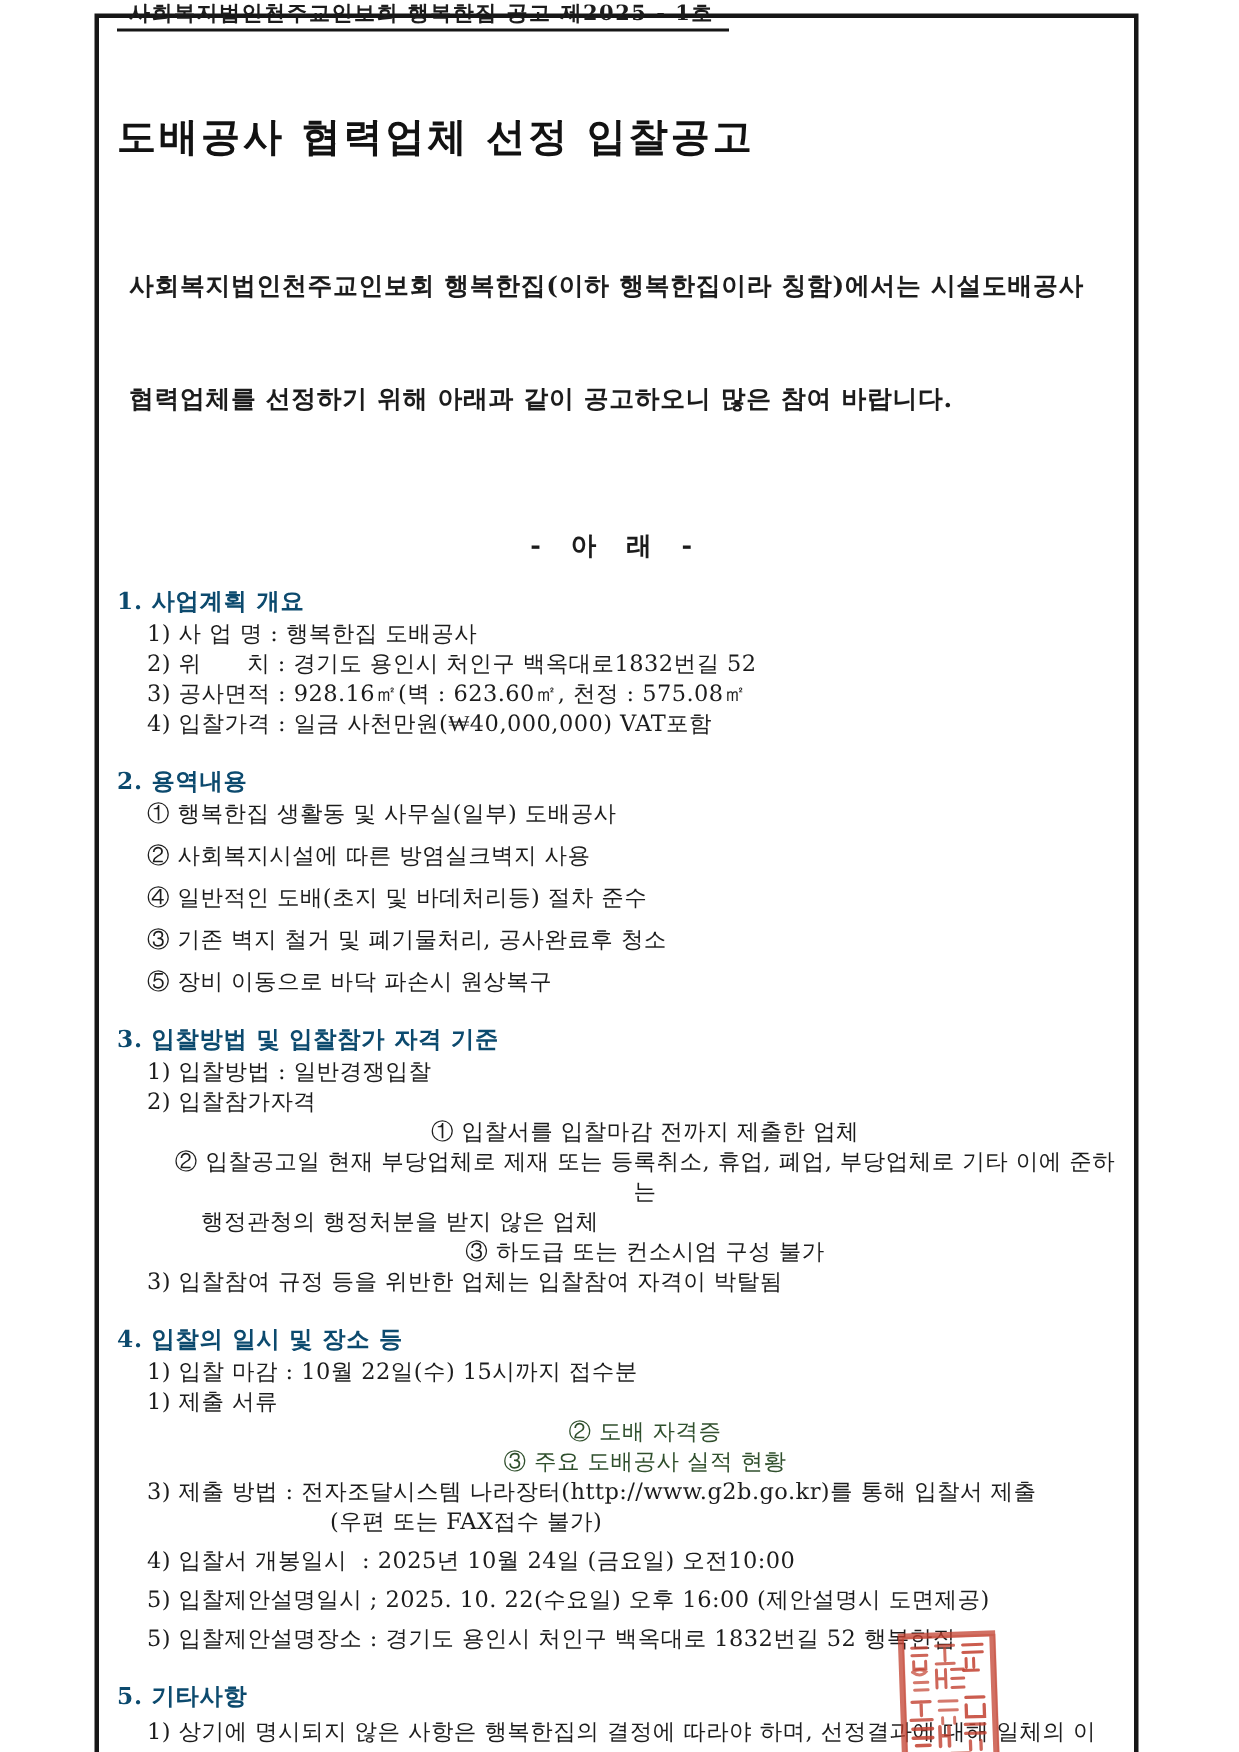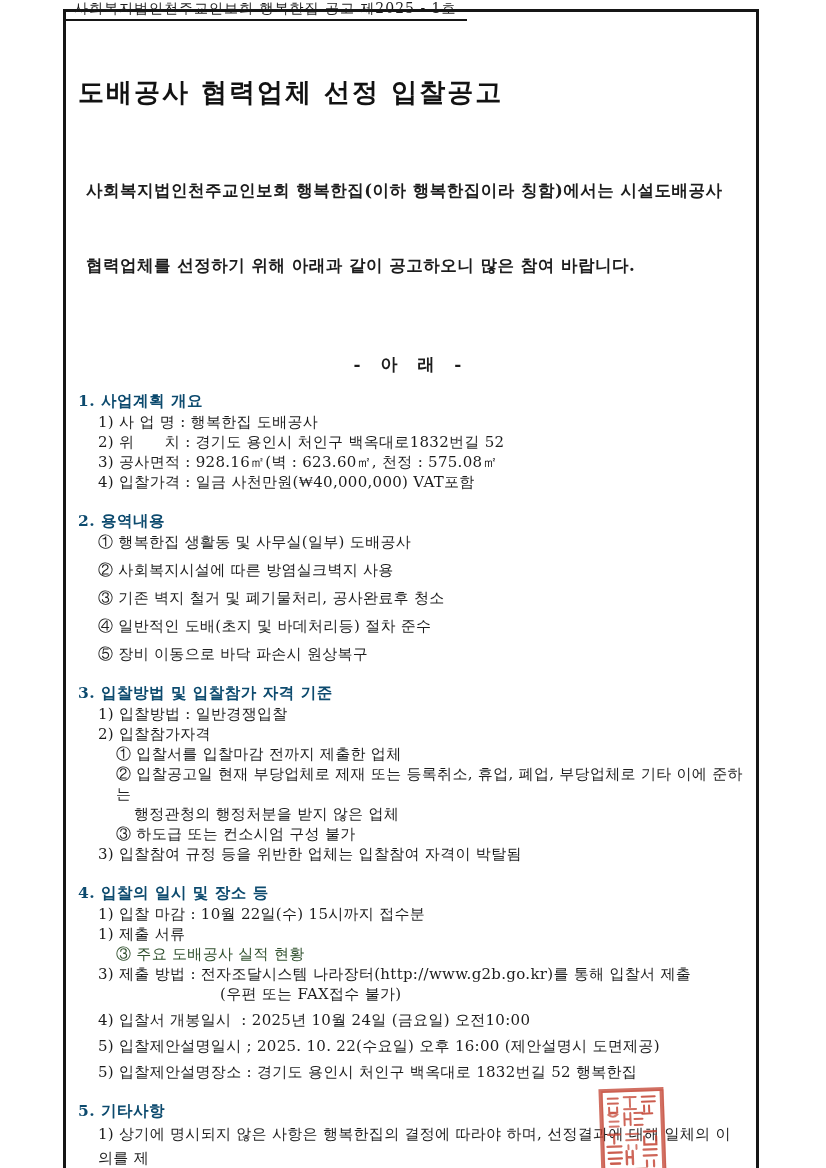--- a/index.html
+++ b/index.html
@@ -15,25 +15,25 @@
     position:relative;
     margin:9px 0 0 63px;
     width:696px;
     height:1200px; 
     border:3px solid #161616;
     box-sizing:border-box;
     padding:0 12px 0 12px;
   }
   .doc-number{
     position:absolute;
-    top:-12px;left:0;
+    top:-12px;left:12px;
     padding:0 10px 1px 8px;
     border-bottom:2px solid #161616;
     font-size:14px;
-    font-weight:400;
+    font-weight:700;
     letter-spacing:1px;
     white-space:pre;
     background:transparent;
   }
   .title{
     margin:63px 0 0 0;
     text-align:left;
     font-size:26px;
     font-weight:bold;
     letter-spacing:2px;
@@ -71,21 +71,21 @@
     font-size:15px;
     line-height:20px;
     letter-spacing:0.3px;
     white-space:pre-wrap;
   }
   .sec.wide .line{margin-bottom:8px;}
   .sec.s5 .line{line-height:24px;}
   .line.gap{margin-top:6px;}
   .line.tone-green{color:#2f4f2c;}
   .ind-1{padding-left:20px;}
-  .ind-2{padding-left:38px;}
+  .ind-2{padding-left:38px;text-align:center;}
   .ind-3{padding-left:56px;}
   .ind-4{padding-left:142px;}
   .seal{
     position:absolute;
     left:598px;
     top:1086px;
     transform:rotate(-2deg);
   }
 </style>
 </head>
@@ -110,38 +110,39 @@
           <div class="sec-heading">1. 사업계획 개요</div>
           <div class="line ind-1">1) 사 업 명 : 행복한집 도배공사</div>
           <div class="line ind-1">2) 위      치 : 경기도 용인시 처인구 백옥대로1832번길 52</div>
           <div class="line ind-1">3) 공사면적 : 928.16㎡(벽 : 623.60㎡, 천정 : 575.08㎡</div>
           <div class="line ind-1">4) 입찰가격 : 일금 사천만원(₩40,000,000) VAT포함</div>
         </div>
         <div class="sec s2 wide">
           <div class="sec-heading">2. 용역내용</div>
           <div class="line ind-1">① 행복한집 생활동 및 사무실(일부) 도배공사</div>
           <div class="line ind-1">② 사회복지시설에 따른 방염실크벽지 사용</div>
+          <div class="line ind-1">④ 일반적인 도배(초지 및 바데처리등) 절차 준수</div>
           <div class="line ind-1">③ 기존 벽지 철거 및 폐기물처리, 공사완료후 청소</div>
-          <div class="line ind-1">④ 일반적인 도배(초지 및 바데처리등) 절차 준수</div>
           <div class="line ind-1">⑤ 장비 이동으로 바닥 파손시 원상복구</div>
         </div>
         <div class="sec s3">
           <div class="sec-heading">3. 입찰방법 및 입찰참가 자격 기준</div>
           <div class="line ind-1">1) 입찰방법 : 일반경쟁입찰</div>
           <div class="line ind-1">2) 입찰참가자격</div>
           <div class="line ind-2">① 입찰서를 입찰마감 전까지 제출한 업체</div>
           <div class="line ind-2">② 입찰공고일 현재 부당업체로 제재 또는 등록취소, 휴업, 폐업, 부당업체로 기타 이에 준하는</div>
           <div class="line ind-3">행정관청의 행정처분을 받지 않은 업체</div>
           <div class="line ind-2">③ 하도급 또는 컨소시엄 구성 불가</div>
           <div class="line ind-1">3) 입찰참여 규정 등을 위반한 업체는 입찰참여 자격이 박탈됨</div>
         </div>
         <div class="sec s4">
           <div class="sec-heading">4. 입찰의 일시 및 장소 등</div>
           <div class="line ind-1">1) 입찰 마감 : 10월 22일(수) 15시까지 접수분</div>
           <div class="line ind-1">1) 제출 서류</div>
+          <div class="line ind-2 tone-green">② 도배 자격증</div>
           <div class="line ind-2 tone-green">③ 주요 도배공사 실적 현황</div>
           <div class="line ind-1">3) 제출 방법 : 전자조달시스템 나라장터(http://www.g2b.go.kr)를 통해 입찰서 제출</div>
           <div class="line ind-4">(우편 또는 FAX접수 불가)</div>
           <div class="line ind-1 gap">4) 입찰서 개봉일시  : 2025년 10월 24일 (금요일) 오전10:00</div>
           <div class="line ind-1 gap">5) 입찰제안설명일시 ; 2025. 10. 22(수요일) 오후 16:00 (제안설명시 도면제공)</div>
           <div class="line ind-1 gap">5) 입찰제안설명장소 : 경기도 용인시 처인구 백옥대로 1832번길 52 행복한집</div>
         </div>
         <div class="sec s5">
           <div class="sec-heading">5. 기타사항</div>
           <div class="line ind-1">1) 상기에 명시되지 않은 사항은 행복한집의 결정에 따라야 하며, 선정결과에 대해 일체의 이의를 제</div>

